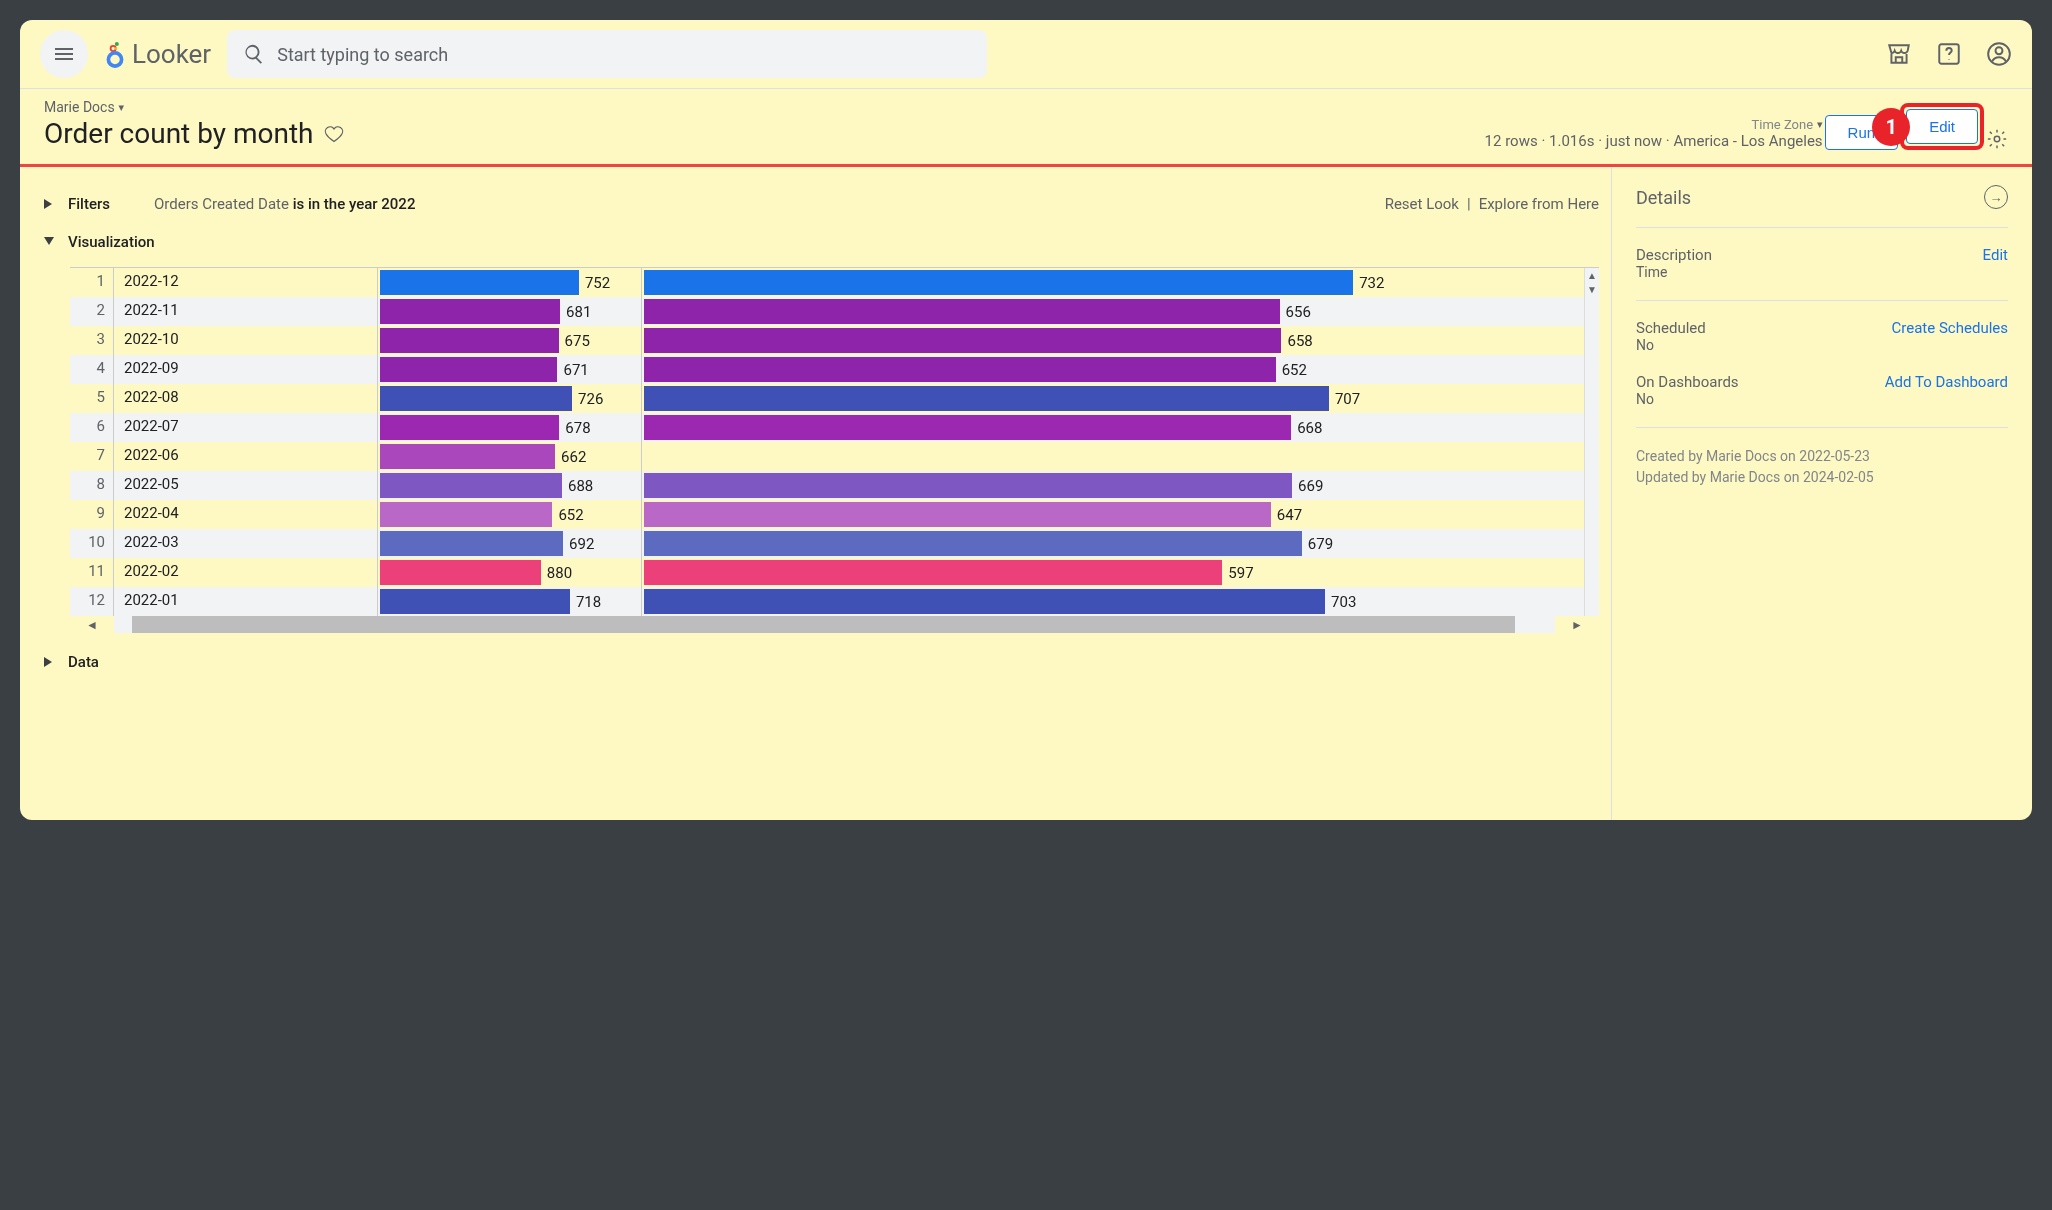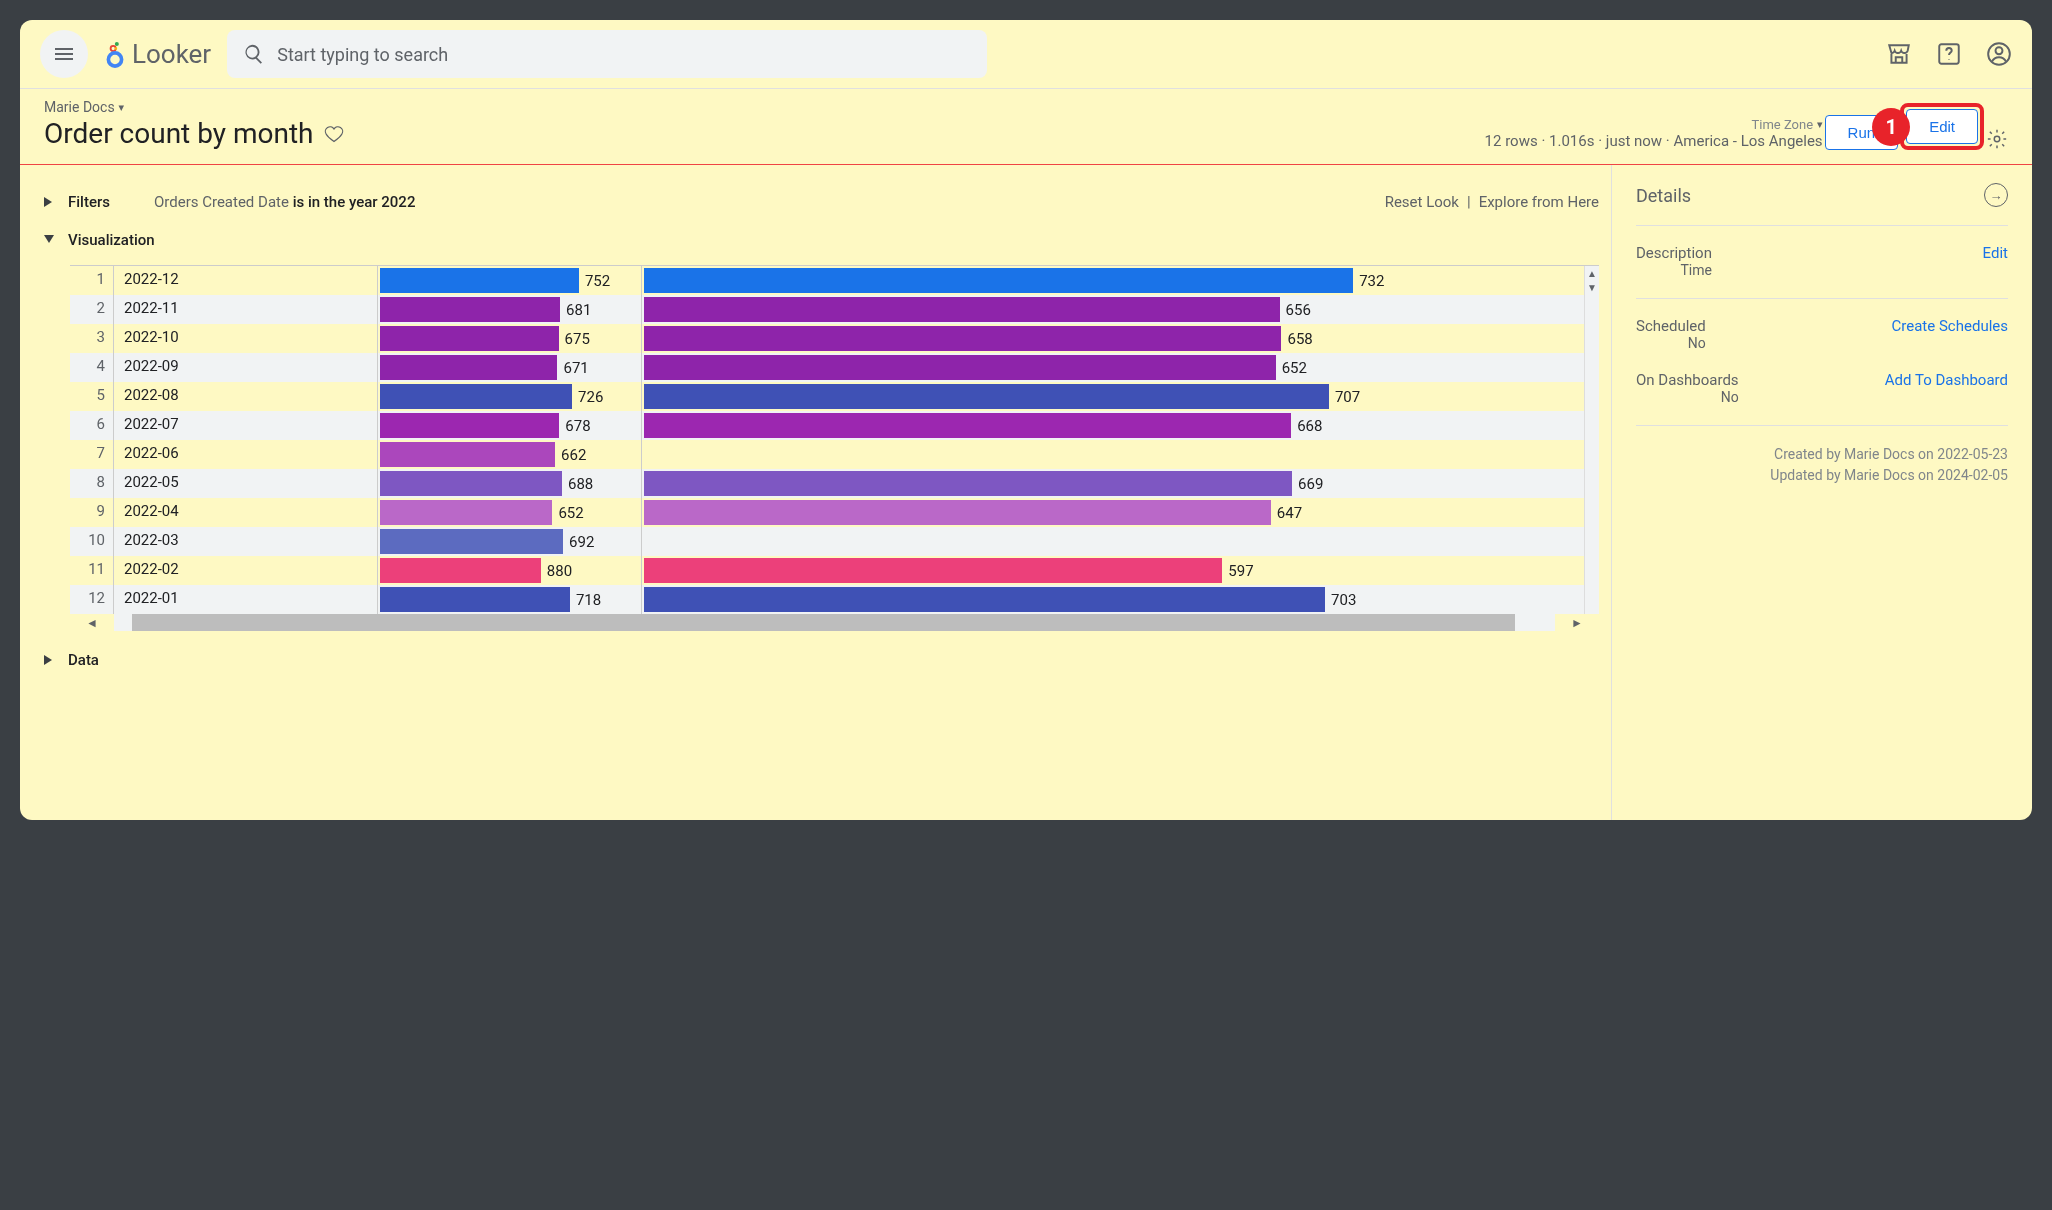--- a/index.html
+++ b/index.html
@@ -51,21 +51,21 @@
     font-size: 18px;
   }
   .search svg { width: 22px; height: 22px; fill: #5f6368; }
   .top-icons { margin-left: auto; display: flex; gap: 24px; align-items: center; }
   .top-icons .ticon { width: 26px; height: 26px; fill: none; stroke: #5f6368; stroke-width: 1.8; cursor: pointer; color:#5f6368;}
   
   .look-header {
     display: flex;
     align-items: flex-end;
     padding: 10px 24px 14px 24px;
-    border-bottom: 1px solid #ef4444;
+    border-bottom: 3px solid #ef4444;
     gap: 16px;
   }
   .title-block { display: flex; flex-direction: column; gap: 2px; }
   .breadcrumb { font-size: 14px; color: #5f6368; display: flex; align-items: center; gap: 4px; cursor: pointer;}
   .title { font-size: 28px; font-weight: 400; display: flex; align-items: center; gap: 10px;}
   .heart { width: 20px; height: 20px; stroke:#5f6368; fill:none; stroke-width:1.5; cursor:pointer;}
   .header-right { margin-left: auto; display: flex; align-items: flex-end; gap: 2px; }
   .stats-block { text-align: right; color:#5f6368; }
   .tz { font-size: 13px; color:#80868b; cursor:pointer; display:flex; justify-content:flex-end; gap:4px; align-items:center;}
   .stats { font-size: 15px; }
@@ -90,21 +90,21 @@
   }
   .callout-box {
     border: 4px solid #e8232a;
     border-radius: 8px;
     padding: 2px;
     display: inline-block;
   }
   
   .body { flex:1; display:flex; overflow:hidden; }
   .main { flex:1; padding: 18px 12px 12px 24px; overflow:auto; border-right: 1px solid #e0e0e0;}
-  .side { width: 420px; padding: 18px 24px; overflow:auto;text-align:right; }
+  .side { width: 420px; padding: 18px 24px; overflow:auto; }
   
   .section-row { display:flex; align-items:center; gap: 14px; padding: 10px 0; font-size:15px;}
   .section-row .caret { width:10px; height:10px; }
   .caret-right { border-left: 8px solid #3c4043; border-top: 5px solid transparent; border-bottom: 5px solid transparent; }
   .caret-down { border-top: 8px solid #3c4043; border-left: 5px solid transparent; border-right: 5px solid transparent; }
   .section-row .label { font-weight: 500; }
   .filter-text { color:#5f6368; margin-left: 30px;}
   .filter-text b { color:#202124; font-weight:500;}
   .section-actions { margin-left:auto; display:flex; gap:8px; color:#5f6368; font-size:15px;}
   .section-actions span { cursor:pointer; }
@@ -350,20 +350,24 @@
                   <span class="barval">647</span>
                 </div>
               </div>
               <div class="trow alt">
                 <div class="td-idx">10</div>
                 <div class="td-month">2022-03</div>
                 <div class="td-bar orders">
                   <div class="bar" style="background:#5c6bc0;width:71.77659574468085%"></div>
                   <span class="barval">692</span>
                 </div>
+                <div class="td-bar users">
+                  <div class="bar" style="background:#5c6bc0;width:70.42819148936171%"></div>
+                  <span class="barval">679</span>
+                </div>
               </div>
               <div class="trow">
                 <div class="td-idx">11</div>
                 <div class="td-month">2022-02</div>
                 <div class="td-bar orders">
                   <div class="bar" style="background:#ec407a;width:63.06382978723404%"></div>
                   <span class="barval">880</span>
                 </div>
                 <div class="td-bar users">
                   <div class="bar" style="background:#ec407a;width:61.922872340425535%"></div>

